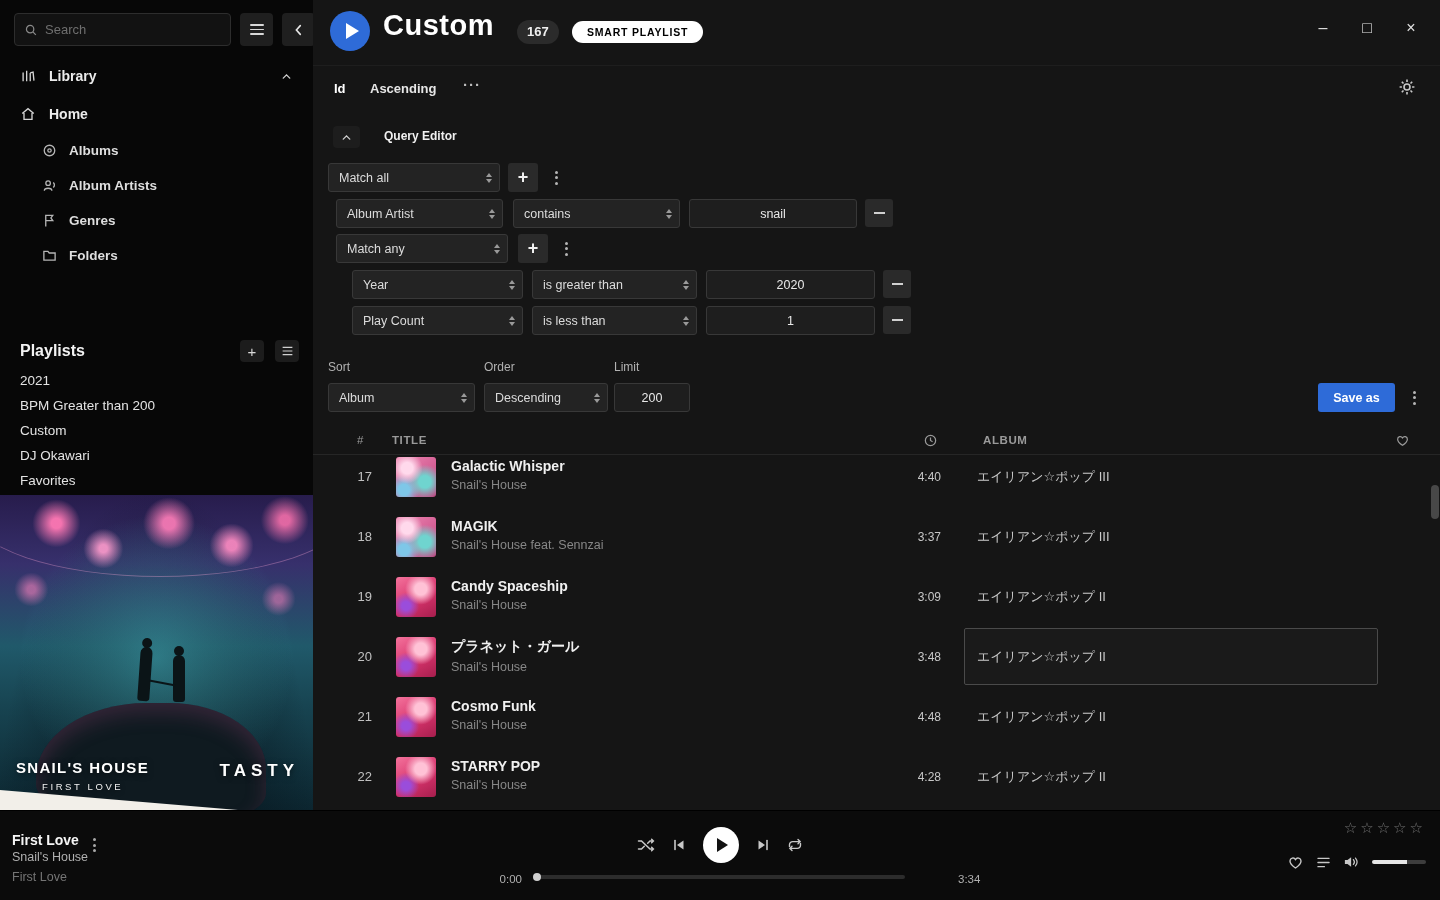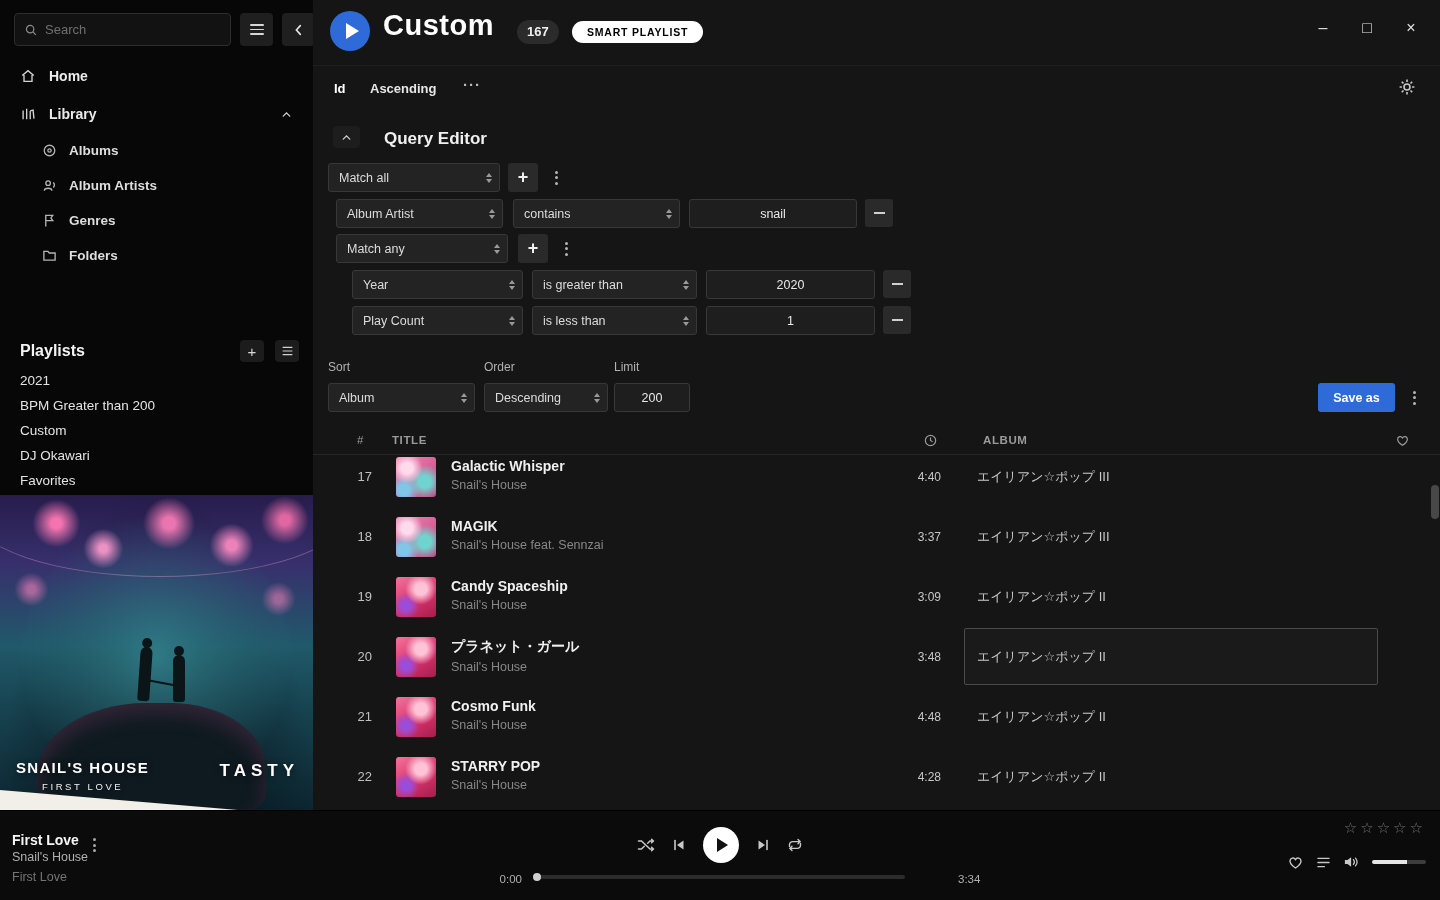--- a/index.html
+++ b/index.html
@@ -93,21 +93,21 @@
   #hdr-line { position:absolute; left:0; right:0; top:65px; height:1px; background:#1e1e1e; }
 
   #sort-field { position:absolute; left:21px; top:81px; font-size:13px; font-weight:700; color:#fff; }
   #sort-dir { position:absolute; left:57px; top:81px; font-size:13px; font-weight:600; color:#e6e6e6; }
   #sort-more { position:absolute; left:150px; top:76px; font-size:15px; font-weight:700;
     letter-spacing:1px; color:#bdbdbd; }
   #settings-btn { position:absolute; right:24px; top:78px; }
 
   #qe-collapse { position:absolute; left:20px; top:126px; width:27px; height:22px;
     background:#1d1d1d; border-radius:4px; display:flex; align-items:center; justify-content:center; }
-  #qe-title { position:absolute; left:71px; top:129px; font-size:17px; font-weight:600; color:#f0f0f0; }
+  #qe-title { position:absolute; left:71px; top:129px; font-size:12px; font-weight:600; color:#f0f0f0; }
 
   .select { position:absolute; height:29px; background:#232323; border:1px solid #383838;
     border-radius:3px; display:flex; align-items:center; padding:0 22px 0 10px;
     font-size:12.5px; color:#dcdcdc; white-space:nowrap; overflow:hidden; }
   .spin { position:absolute; right:7px; top:50%; transform:translateY(-50%);
     display:flex; flex-direction:column; gap:2px; }
   .spin i { display:block; width:0; height:0; border-left:3.5px solid transparent; border-right:3.5px solid transparent; }
   .spin i.up { border-bottom:4px solid #9a9a9a; }
   .spin i.dn { border-top:4px solid #9a9a9a; }
   .tinput { position:absolute; height:29px; background:#1e1e1e; border:1px solid #383838;
@@ -248,32 +248,32 @@
       <button class="sq-btn blue">
         <svg width="14" height="14" viewBox="0 0 16 16">
             <path d="M6.5 3 L11 8 l-4.5 5" fill="none" stroke="#ffffff" stroke-width="1.8" stroke-linecap="round"></path>
           </svg>
       </button>
     </div>
 
     <nav id="sb-nav">
       <div class="nav-item">
         <svg width="16" height="16" viewBox="0 0 18 18" fill="none" stroke="#d5d5d5" stroke-width="1.5">
-            <path d="M2.5 8.5 L9 3 l6.5 5.5 M4.5 7.8 V15 h9 V7.8"></path>
-          </svg>
-        <span>Home</span>
-      </div>
-      <div class="nav-item">
-        <svg width="16" height="16" viewBox="0 0 18 18" fill="none" stroke="#d5d5d5" stroke-width="1.5">
             <path d="M3.5 15 V5 M7.5 15 V3 M11.5 15 V5.5 M11.5 5.5 l3.2-.8 1 9.5"></path>
           </svg>
         <span>Library</span>
         <svg class="chev-end" width="13" height="13" viewBox="0 0 16 16">
             <path d="M4 10 L8 6 l4 4" fill="none" stroke="#cfcfcf" stroke-width="1.7" stroke-linecap="round"></path>
           </svg>
+      </div>
+      <div class="nav-item">
+        <svg width="16" height="16" viewBox="0 0 18 18" fill="none" stroke="#d5d5d5" stroke-width="1.5">
+            <path d="M2.5 8.5 L9 3 l6.5 5.5 M4.5 7.8 V15 h9 V7.8"></path>
+          </svg>
+        <span>Home</span>
       </div>
       <div class="sub-item">
         <svg width="15" height="15" viewBox="0 0 16 16" fill="none" stroke="#b5b5b5" stroke-width="1.4">
             <circle cx="8" cy="8" r="5.6"></circle>
             <circle cx="8" cy="8" r="1.8"></circle>
           </svg>
         <span>Albums</span>
       </div>
       <div class="sub-item">
         <svg width="15" height="15" viewBox="0 0 16 16" fill="none" stroke="#b5b5b5" stroke-width="1.4">

